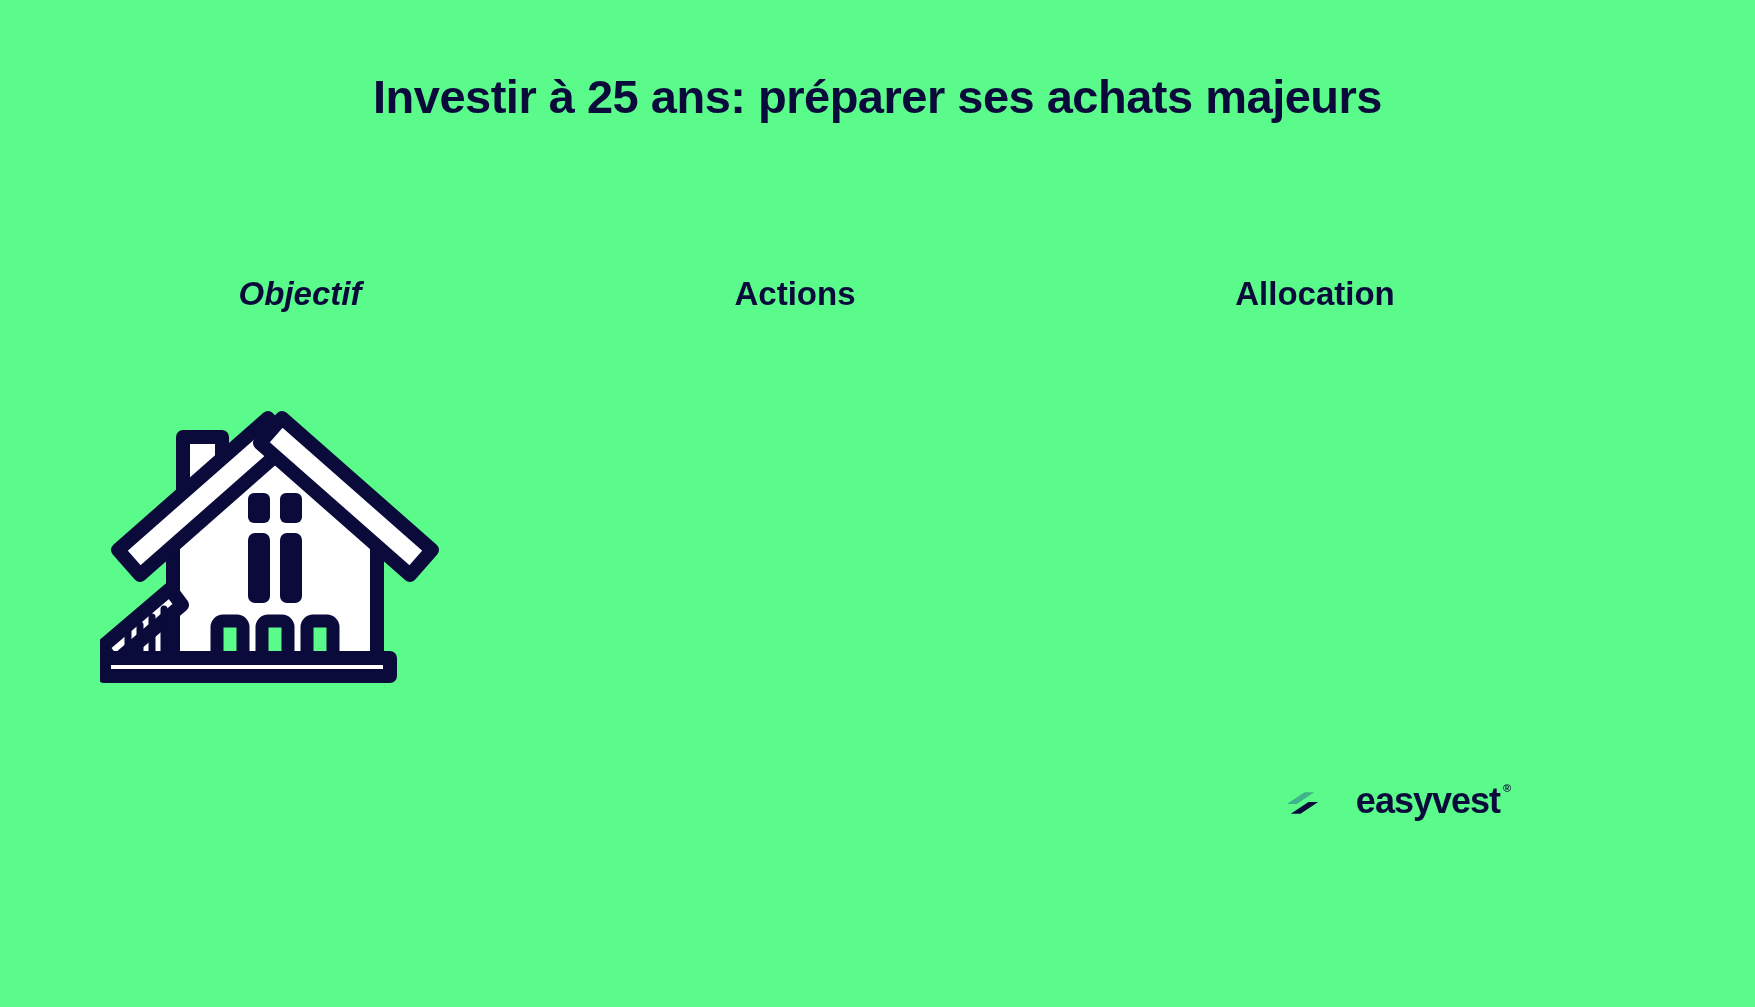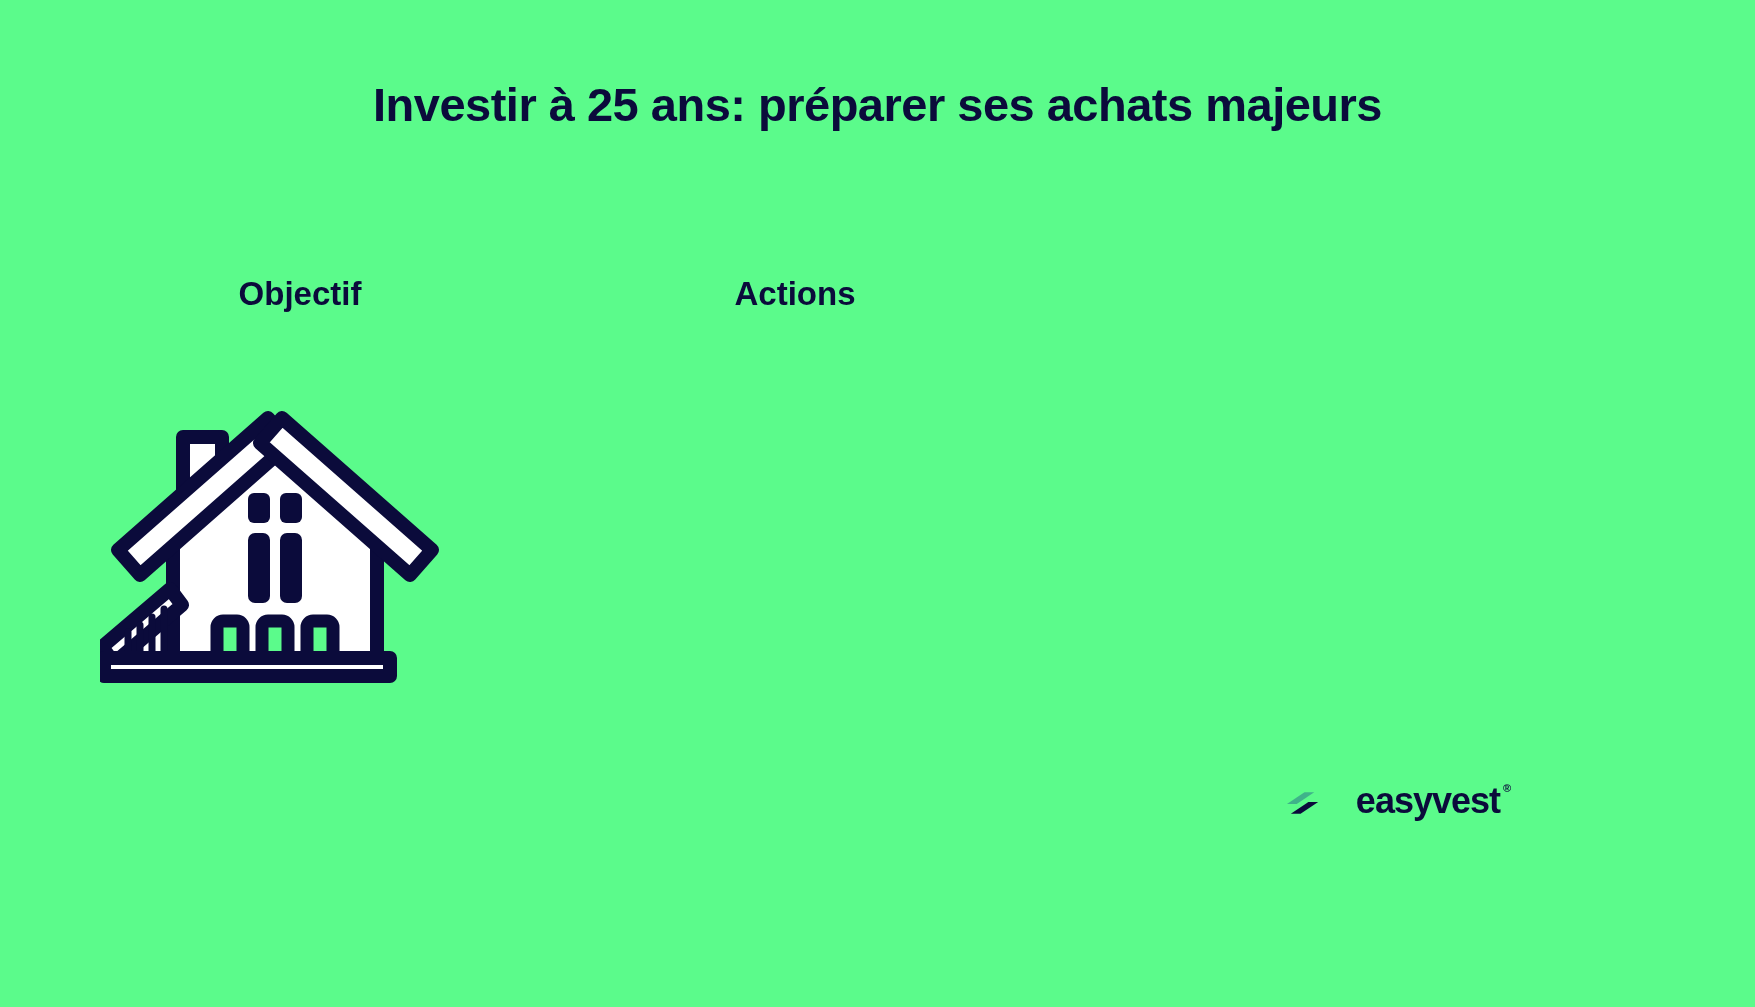--- a/index.html
+++ b/index.html
@@ -17,41 +17,41 @@
   .canvas {
     position: absolute;
     inset: 0;
     width: 1755px;
     height: 1007px;
   }
 
   
   .title {
     position: absolute;
-    top: 77px;
+    top: 69px;
     left: 0;
     width: 1755px;
     text-align: center;
     font-size: 47px;
     font-weight: bold;
     letter-spacing: -0.5px;
     color: #0B0B3B;
     white-space: nowrap;
   }
 
   
   .col-heading {
     position: absolute;
     font-size: 33px;
     font-weight: bold;
     color: #0B0B3B;
     text-align: center;
     white-space: nowrap;
   }
-  #h-objectif  { top: 275px; left: 75px;   width: 450px; }
+  #h-objectif  { top: 275px; left: 75px;   width: 450px; font-style: italic; }
   #h-horizon   { top: 275px; left: 570px;  width: 450px; }
   #h-allocation{ top: 275px; left: 1090px; width: 450px; }
 
   
   .panel {
     position: absolute;
   }
   #panel-objectif   { top: 400px; left: 100px;  width: 400px;  height: 320px; }
   #panel-horizon    { top: 400px; left: 520px;  width: 560px;  height: 360px; }
   #panel-allocation { top: 380px; left: 1120px; width: 400px;  height: 340px; }
@@ -111,20 +111,21 @@
 </style>
 </head>
 <body>
 
 <div class="canvas">
 
   <div class="title">Investir à 25 ans: préparer ses achats majeurs</div>
 
   <div class="col-heading" id="h-objectif">Objectif</div>
   <div class="col-heading" id="h-horizon">Actions</div>
+  <div class="col-heading" id="h-allocation">Allocation</div>
 
   <div class="panel" id="panel-objectif">
     <svg viewBox="0 0 400 320" width="400" height="320">
       <g fill="#FFFFFF" stroke="#0B0B3B" stroke-width="14" stroke-linejoin="round" stroke-linecap="round">
 
         <path d="M83 37 L122 37 L122 98 L83 98 Z"></path>
 
         <path d="M73 115 L175 25 L277 115 L277 258 L73 258 Z"></path>
 
         <path d="M18 150 L168 18 L190 43 L40 175 Z"></path>

